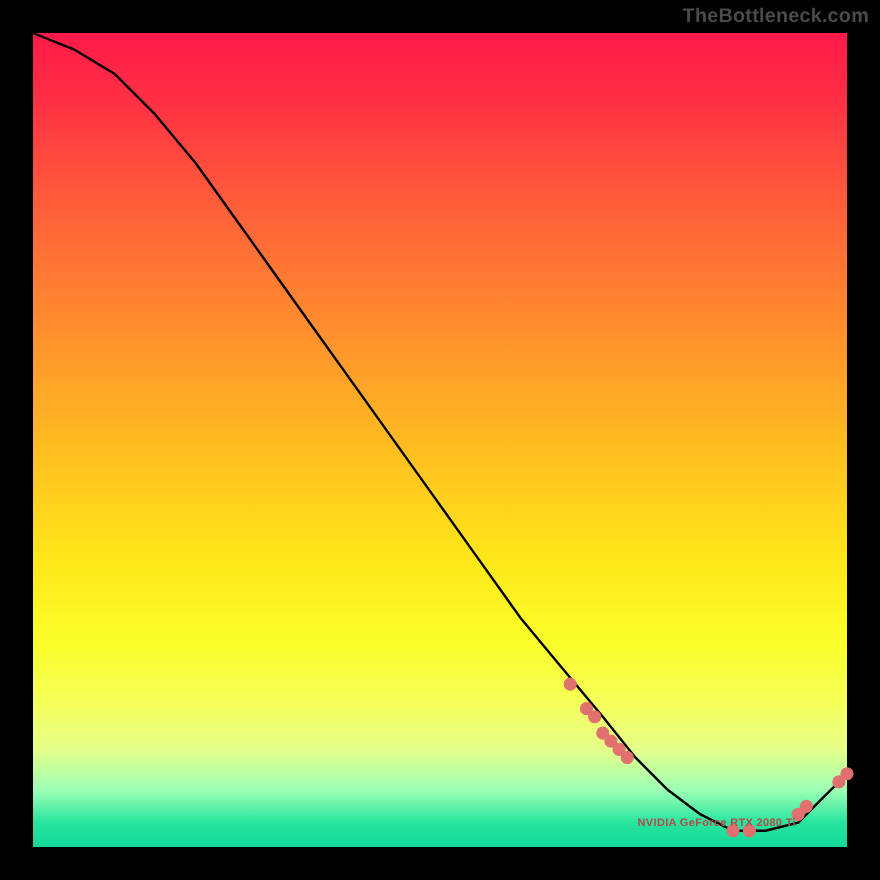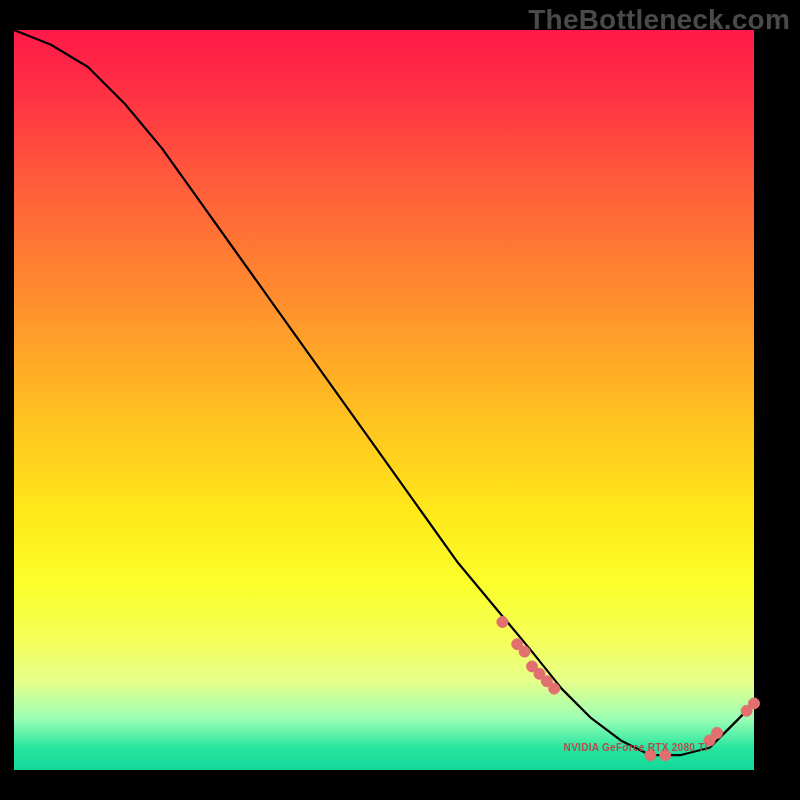--- a/index.html
+++ b/index.html
@@ -14,28 +14,28 @@
   .stage {
     position: relative;
     width: 800px;
     height: 800px;
   }
   .watermark {
     position: absolute;
     top: 4px;
     right: 10px;
     color: #4a4a4a;
-    font-size: 28px;
+    font-size: 18px;
     font-weight: 600;
     letter-spacing: 0.2px;
     user-select: none;
   }
   .plot {
     position: absolute;
-    left: 14px;
+    left: 30px;
     top: 30px;
     width: 740px;
     height: 740px;
     
     background: linear-gradient(
       to bottom,
       #ff1a49 0%,
       #ff2f44 8%,
       #ff5a3b 20%,
       #ff8a2f 35%,

